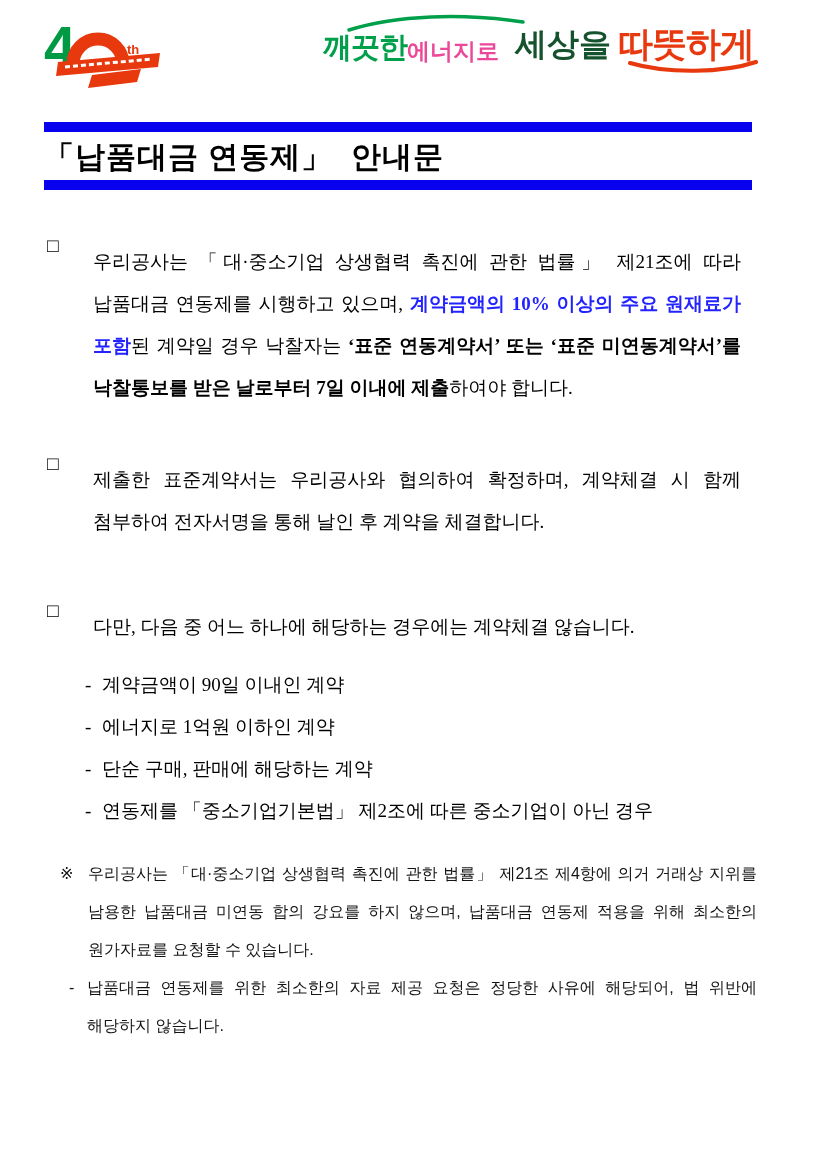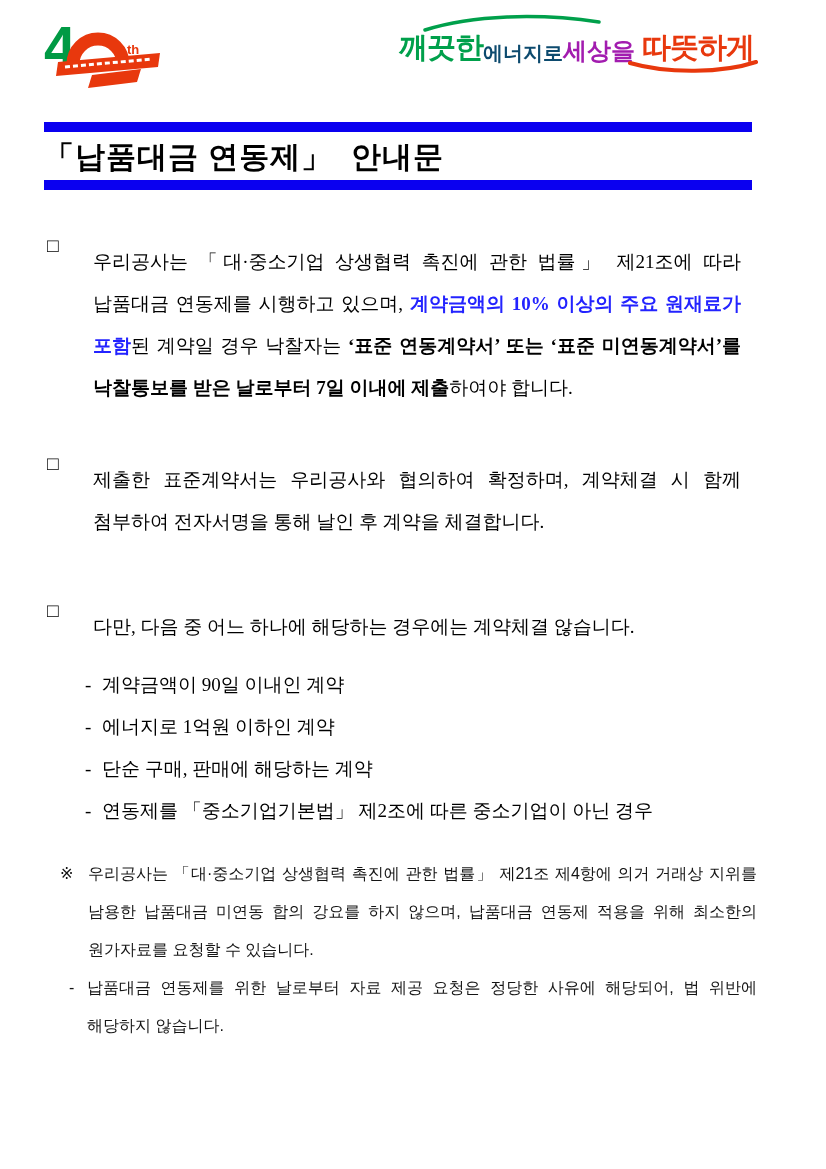--- a/index.html
+++ b/index.html
@@ -23,23 +23,23 @@
   .fill-green{fill:var(--logo-green,#009a44);}
   .fill-red{fill:var(--logo-red,#e8380d);}
   .stroke-red{stroke:var(--logo-red,#e8380d);fill:none;}
   .slogan{
     position:absolute;top:22px;right:72px;height:46px;
     display:flex;align-items:flex-end;
     font-family:"Liberation Sans","DejaVu Sans",sans-serif;font-weight:800;
     white-space:nowrap;
   }
   .slogan .w1{font-size:29px;color:var(--slogan-green);letter-spacing:-1px;}
-  .slogan .w2{font-size:20px;color:#0c4a6e;padding-bottom:1px;}
-  .slogan .w3{font-size:24px;color:#a21caf;margin-right:7px;padding-bottom:1px;}
-  .slogan .w4{font-size:29px;color:var(--slogan-red);letter-spacing:-1px;}
+  .slogan .w2{font-size:23px;color:#ec4899;margin-right:16px;padding-bottom:1px;}
+  .slogan .w3{font-size:32px;color:#14532d;margin-right:7px;padding-bottom:1px;}
+  .slogan .w4{font-size:35px;color:var(--slogan-red);letter-spacing:-1px;}
   .swoosh-green{position:absolute;left:24px;top:-9px;pointer-events:none;}
   .swoosh-red{position:absolute;right:-4px;bottom:-8px;pointer-events:none;}
   
   .title-block{position:absolute;top:122px;left:44px;width:708px;}
   .rule{height:10px;background:var(--bar-blue,#0a00f0);}
   .title{
     margin:0;padding:7px 0 6px;text-align:left;white-space:pre;
     font-family:"Liberation Sans","DejaVu Sans",sans-serif;
     font-weight:800;font-size:30px;line-height:35px;letter-spacing:1px;color:#000;
   }
@@ -142,18 +142,18 @@
       </li>
     </ul>
 
     <div class="note-block">
       <div class="note-main">
         <span class="marker">※</span>
         <span class="ntext">우리공사는 「대·중소기업 상생협력 촉진에 관한 법률」 제21조 제4항에 의거 거래상 지위를 남용한 납품대금 미연동 합의 강요를 하지 않으며, 납품대금 연동제 적용을 위해 최소한의 원가자료를 요청할 수 있습니다.</span>
       </div>
       <div class="subnote">
         <span class="dash">-</span>
-        <span class="ntext">납품대금 연동제를 위한 날로부터 자료 제공 요청은 정당한 사유에 해당되어, 법 위반에 해당하지 않습니다.</span>
+        <span class="ntext">납품대금 연동제를 위한 최소한의 자료 제공 요청은 정당한 사유에 해당되어, 법 위반에 해당하지 않습니다.</span>
       </div>
     </div>
 
   </main>
 </div>
 
 </body></html>

